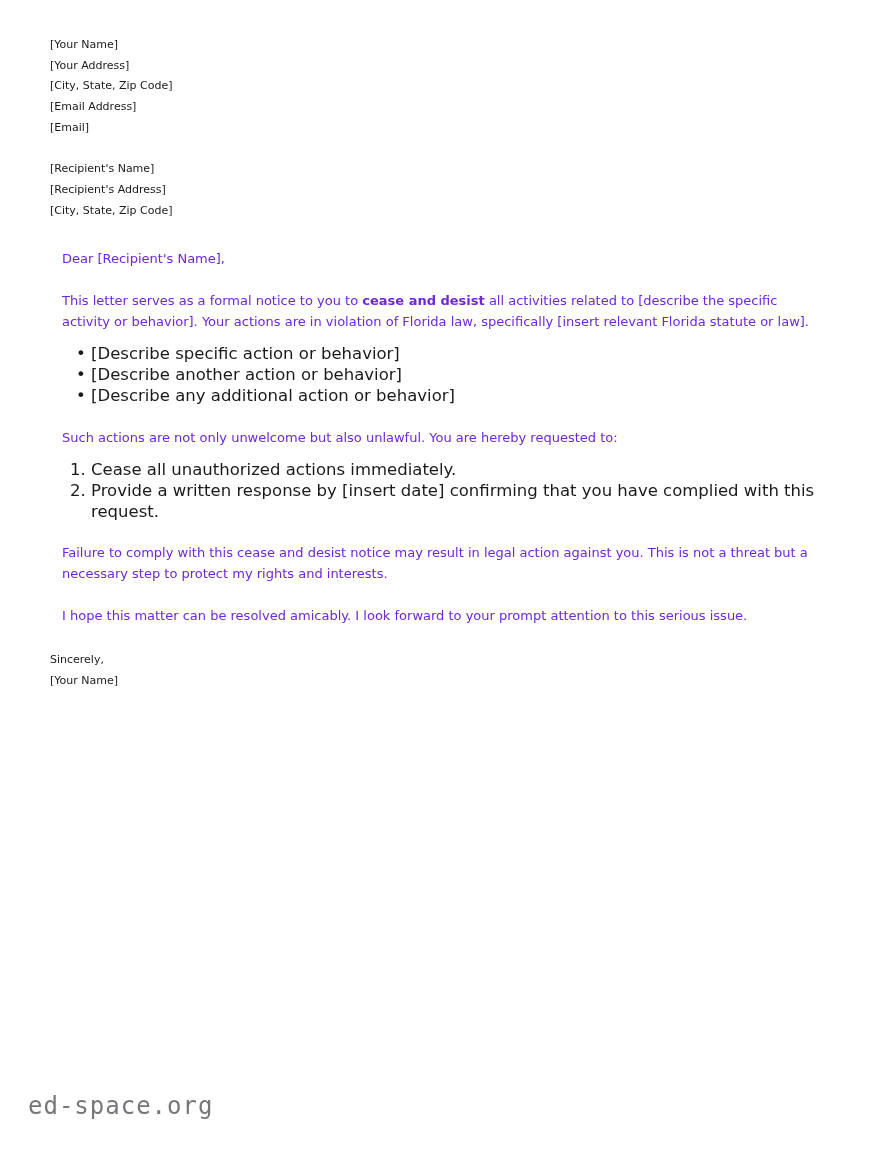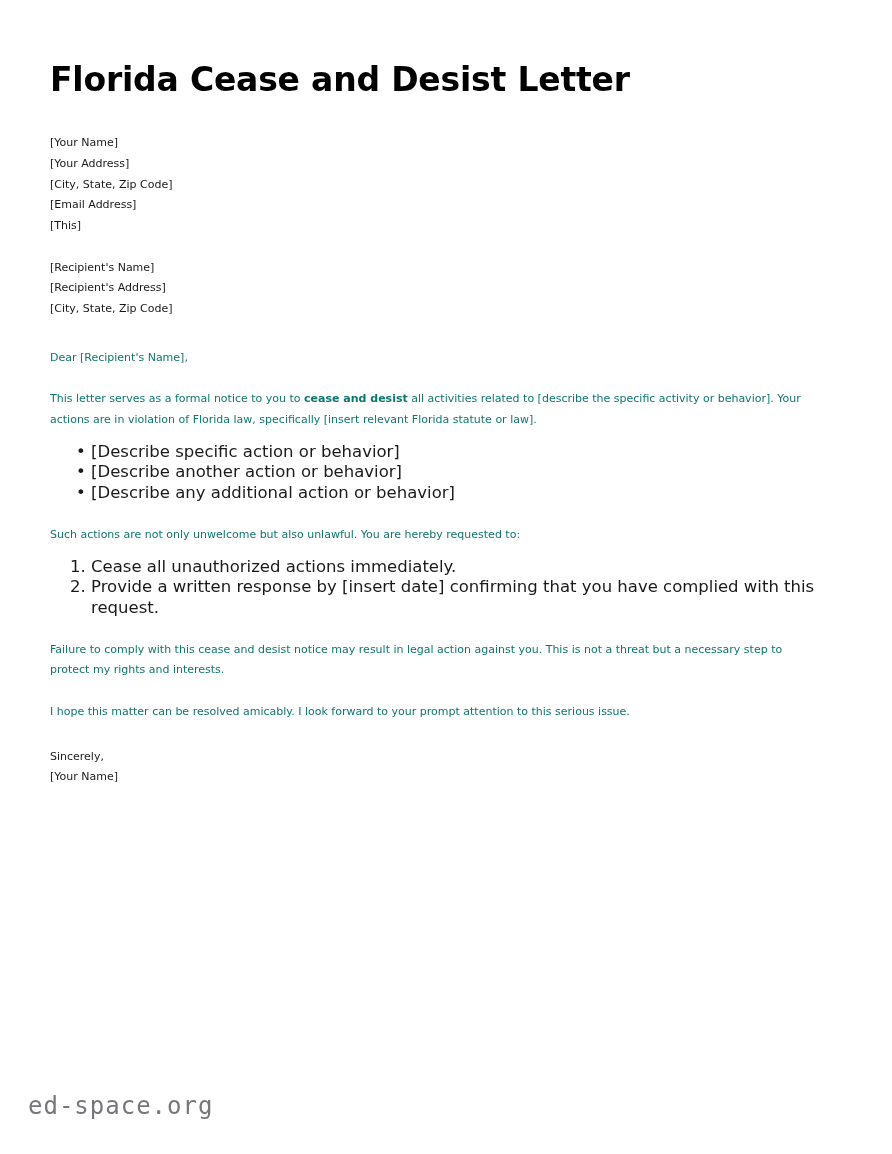--- a/index.html
+++ b/index.html
@@ -49,24 +49,24 @@
   .address-block .line {
     display: block;
     white-space: pre;
   }
 
   #sender-block { margin-top: 35px; }
   #recipient-block { margin-top: 20.7px; }
 
   
   .para {
-    margin: 0;
-    font-size: 11px;
+    margin: 12px;
+    font-size: 13px;
     line-height: 20.7px;
-    color: #0f766e;
+    color: #6d28d9;
     text-align: left;
   }
 
   .salutation { margin-top: 28px; }
 
   .para-spaced { margin-top: 21px; }
 
   .para b,
   .para .bold {
     font-weight: bold;
@@ -124,28 +124,27 @@
     white-space: pre;
   }
 </style>
 </head>
 <body>
 
 <div class="page">
 
   <div class="content">
 
-    <h1 class="doc-title">Florida Cease and Desist Letter</h1>
 
     <div class="address-block" id="sender-block">
       <span class="line">[Your Name]</span>
       <span class="line">[Your Address]</span>
       <span class="line">[City, State, Zip Code]</span>
       <span class="line">[Email Address]</span>
-      <span class="line">[This]</span>
+      <span class="line">[Email]</span>
     </div>
 
     <div class="address-block" id="recipient-block">
       <span class="line">[Recipient's Name]</span>
       <span class="line">[Recipient's Address]</span>
       <span class="line">[City, State, Zip Code]</span>
     </div>
 
     <p class="para salutation">Dear [Recipient's Name],</p>
 

